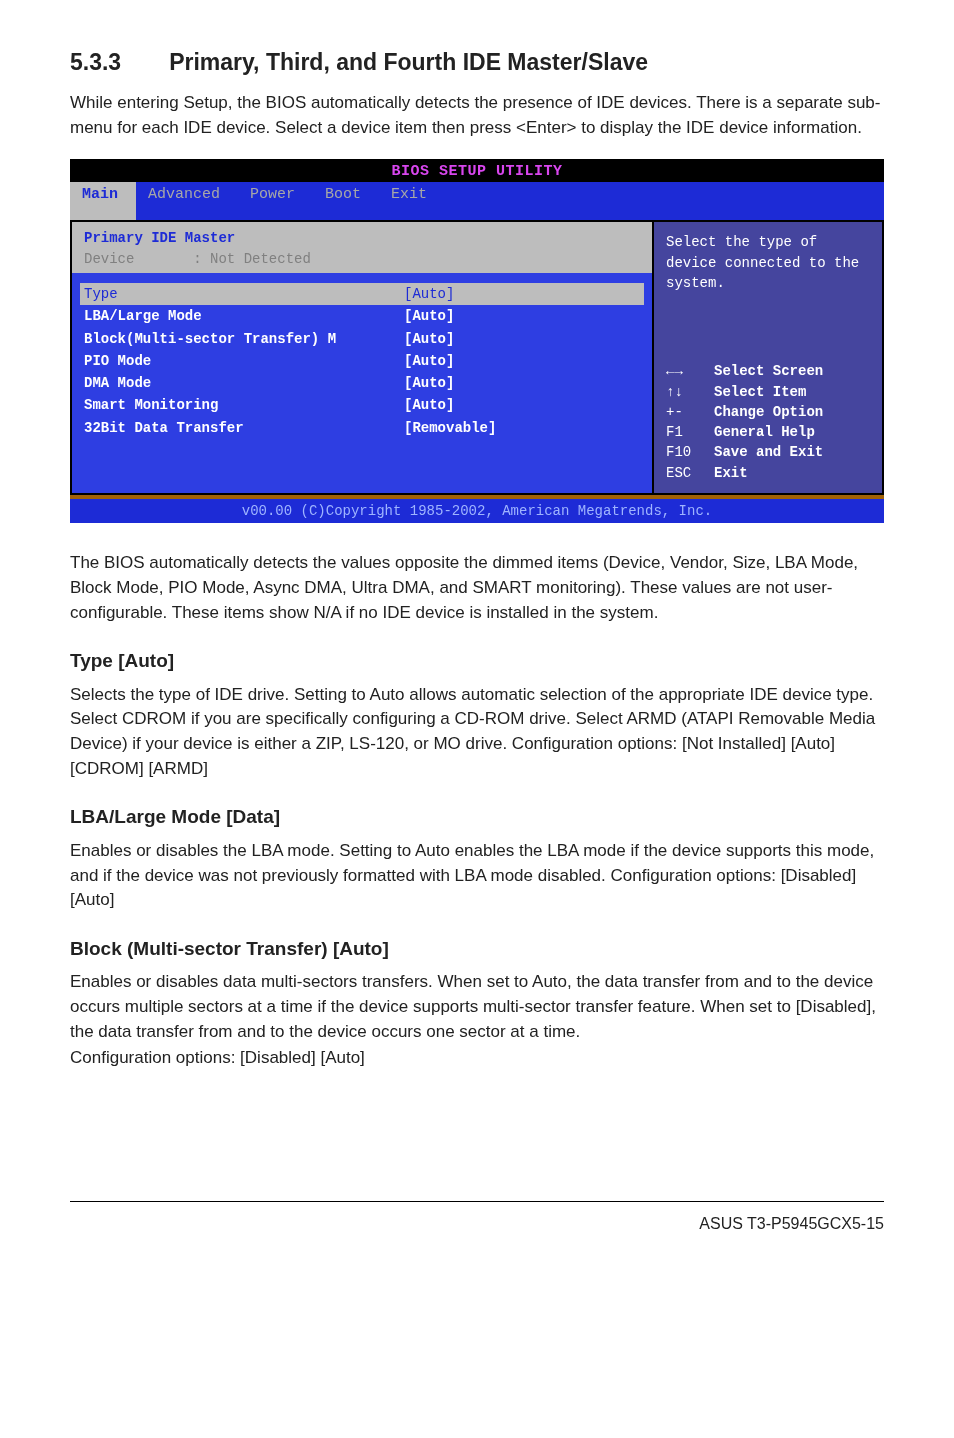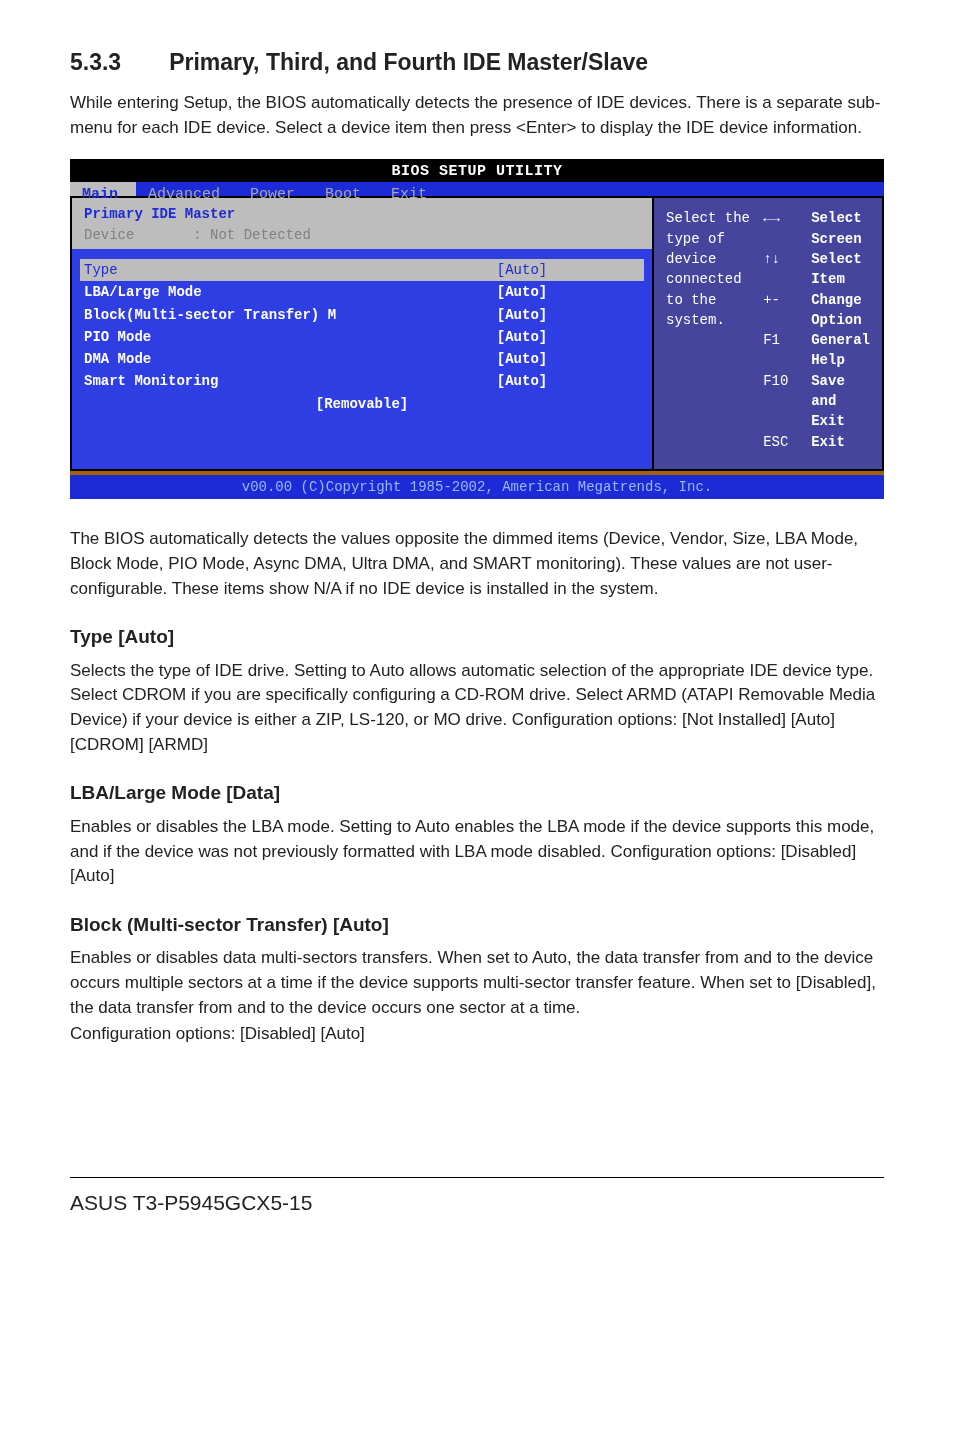--- a/index.html
+++ b/index.html
@@ -19,36 +19,36 @@
     display: flex;
     gap: 48px;
   }
   p.body { margin-bottom: 18px; }
   h3.sub { font-size: 19px; font-weight: bold; margin: 22px 0 8px 0; }
 
   
   .bios-wrap { margin: 14px 0 28px 0; }
   .bios-title {
     text-align: center;
-    color: #ffffff;
+    color: #d946ef;
     background: #000;
     font-family: "Courier New", monospace;
     font-size: 15px;
     font-weight: bold;
     padding: 2px 0 0 0;
     letter-spacing: 0.5px;
   }
   .bios-tabs {
     display: flex;
     background: #1d2bd6; 
     font-family: "Courier New", monospace;
     font-size: 15px;
     color: #a7a7a7;
     align-items: stretch;
-    height: 14px;
+    height: 38px;
   }
   .bios-tab {
     padding: 2px 18px 2px 12px;
   }
   .bios-tab.active {
     background: #bdbdbd;
     color: #1d2bd6;
     font-weight: bold;
   }
   .bios-body {
@@ -66,59 +66,59 @@
   .bios-subhdr {
     background: #bdbdbd;
     margin: -10px -12px 0 -12px;
     padding: 6px 12px 4px 12px;
   }
   .bios-subhdr .hdrline1 { color: #1d2bd6; font-weight: bold; }
   .bios-subhdr .hdrline2 { color: #808080; }
 
   .bios-row { display: flex; padding: 1px 0; }
   .bios-row .label { flex: 0 0 320px; }
-  .bios-row .value { flex: 1 1 auto; text-align: center; }
+  .bios-row .value { flex: 1 1 auto; }
   .bios-row.hi { background: #bdbdbd; color: #1d2bd6; margin: 0 -4px; padding: 1px 4px; }
   .bios-row.hi .label { font-weight: normal; }
   .bios-row.bold .label { font-weight: bold; color: #fff; }
   .bios-row.bold .value { font-weight: bold; color: #fff; }
 
   .bios-right {
     flex: 0 0 230px;
     background: #45459e;
     border-left: 2px solid #000;
     padding: 10px 12px;
     color: #fff;
     display: flex;
-    flex-direction: row;
+    flex-direction: column;
     justify-content: space-between;
   }
   .help-keys { color: #fff; }
   .help-keys .krow { display: flex; }
   .help-keys .k { flex: 0 0 48px; color: #fff; }
   .help-keys .d { flex: 1 1 auto; }
   .help-keys .sel { color: #ffffff; font-weight: bold; }
 
   .bios-footer {
     background: #1d2bd6;
     color: #9fb4ff;
     font-family: "Courier New", monospace;
     font-size: 14px;
     text-align: center;
     padding: 2px 0;
     border-top: 4px solid #a16207;
   }
 
   .pg-footer {
     display: flex;
-    justify-content: flex-start;
+    justify-content: flex-end;
     border-top: 1px solid #000;
     padding-top: 10px;
     margin-top: 130px;
-    font-size: 21px;
+    font-size: 16px;
   }
 </style>
 </head>
 <body>
 
 <h2 class="sect">
   <span>5.3.3</span>
   <span>Primary, Third, and Fourth IDE Master/Slave</span>
 </h2>
 
@@ -160,20 +160,21 @@
       </div>
       <div class="bios-row bold">
         <span class="label">DMA Mode</span>
         <span class="value">[Auto]</span>
       </div>
       <div class="bios-row bold">
         <span class="label">Smart Monitoring</span>
         <span class="value">[Auto]</span>
       </div>
       <div class="bios-row bold">
+        <span class="label">32Bit Data Transfer</span>
         <span class="value">[Removable]</span>
       </div>
       <div style="height:36px"></div>
     </div>
     <div class="bios-right">
       <div style="color:#fff;">Select the type of device connected to the system.</div>
       <div class="help-keys">
         <div class="krow">
             <span class="k">←→</span>
             <span class="d sel">Select Screen</span>

